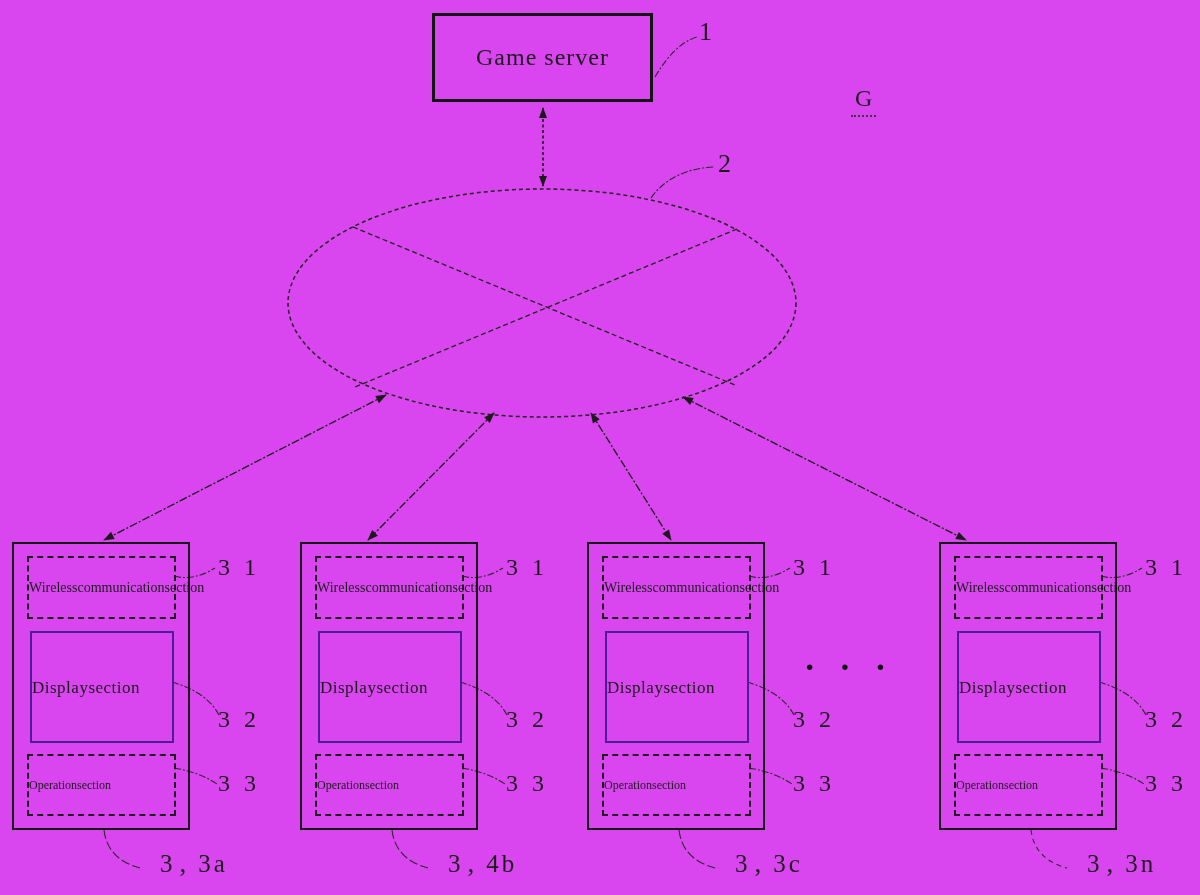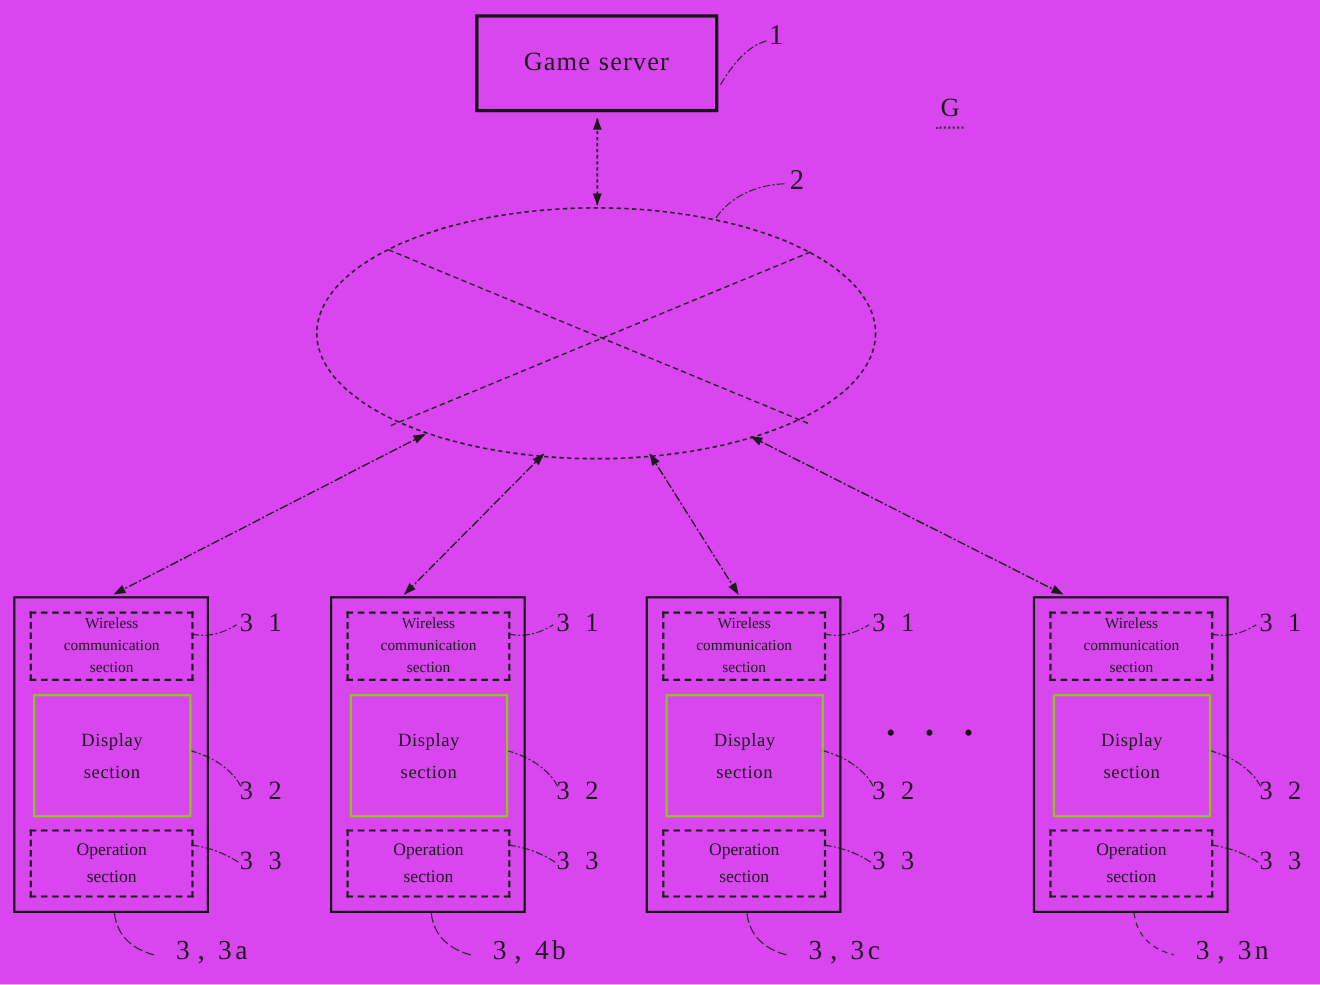--- a/index.html
+++ b/index.html
@@ -19,27 +19,27 @@
   
   .ref-num{position:absolute;font-size:26px;white-space:nowrap;}
   .ref-1{left:699px;top:17px;}
   .ref-2{left:718px;top:149px;}
   .ref-G{left:851px;top:85px;font-size:24px;border-bottom:2px dotted #3a3a3a;padding:0 4px 3px 4px;}
 
   
   .device{position:absolute;top:542px;width:178px;height:288px;border:2.5px solid #161616;box-sizing:border-box;}
   .dev-a{left:12px;} .dev-b{left:300px;} .dev-c{left:587px;} .dev-n{left:939px;}
   .sec{
-    position:absolute;box-sizing:border-box;display:flex;flex-direction:column;
-    align-items:center;justify-content:center;text-align:center;
+    position:absolute;box-sizing:border-box;display:flex;flex-direction:row;
+    align-items:center;text-align:center;
   }
   .sec span{display:block;}
   .sec-wireless{left:13px;top:12px;width:149px;height:63px;border:2px dashed #1e1e1e;font-size:14px;line-height:20px;}
-  .sec-display{left:16px;top:87px;width:144px;height:112px;border:2px solid #84cc16;font-size:17px;line-height:29px;letter-spacing:.5px;}
-  .sec-operation{left:13px;top:210px;width:149px;height:62px;border:2px dashed #1e1e1e;font-size:16px;line-height:25px;}
+  .sec-display{left:16px;top:87px;width:144px;height:112px;border:2px solid #4c1d95;font-size:17px;line-height:29px;letter-spacing:.5px;}
+  .sec-operation{left:13px;top:210px;width:149px;height:62px;border:2px dashed #1e1e1e;font-size:12px;line-height:25px;}
 
   .refside{position:absolute;left:204px;font-size:24px;letter-spacing:4px;white-space:nowrap;}
   .r31{top:10px;} .r32{top:162px;} .r33{top:226px;}
 
   .devlabel{position:absolute;left:130px;top:304px;font-size:25px;letter-spacing:3px;white-space:nowrap;margin-left:16px;}
   .jp-comma{display:inline-block;}
   .jp-comma::before{content:",";font-size:27px;margin:0 9px 0 4px;}
 
   .dots{position:absolute;left:804px;top:648px;font-size:34px;font-weight:bold;letter-spacing:24px;color:#111;}
 </style>

